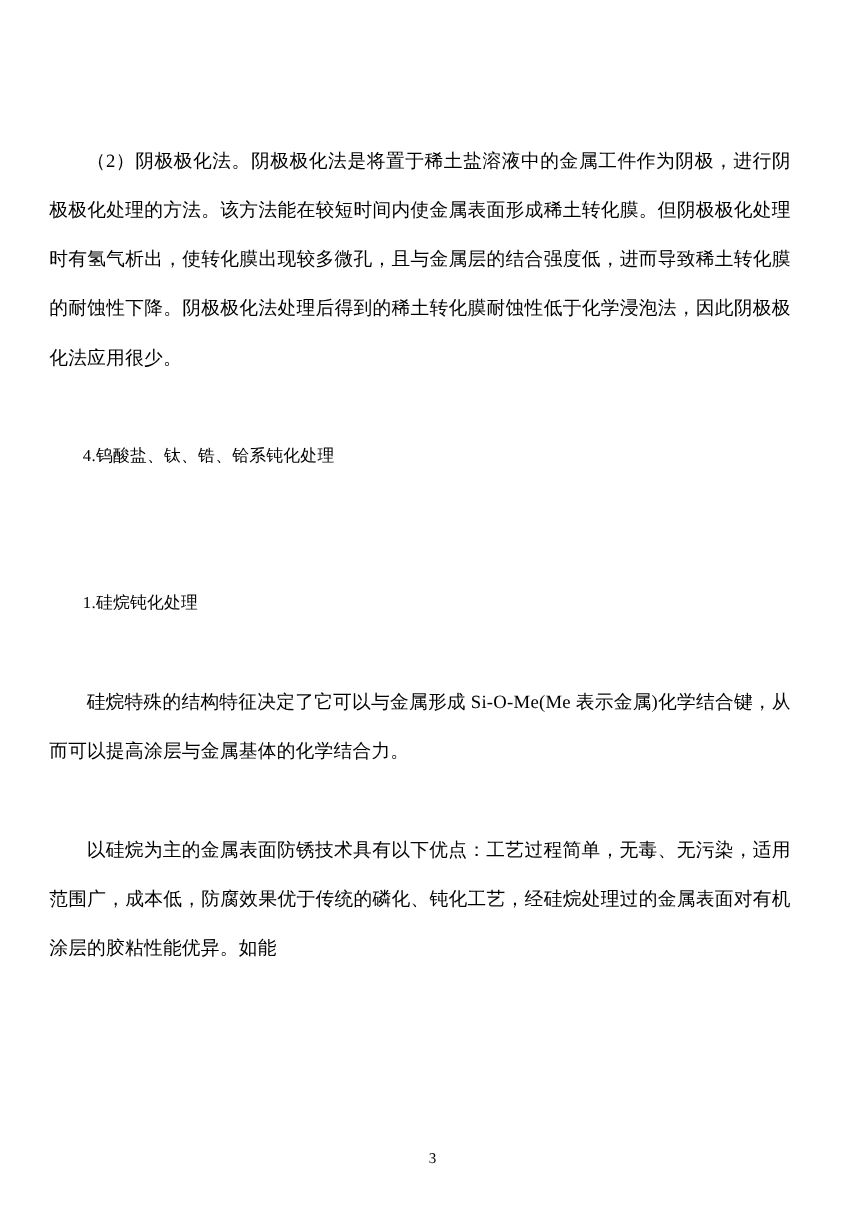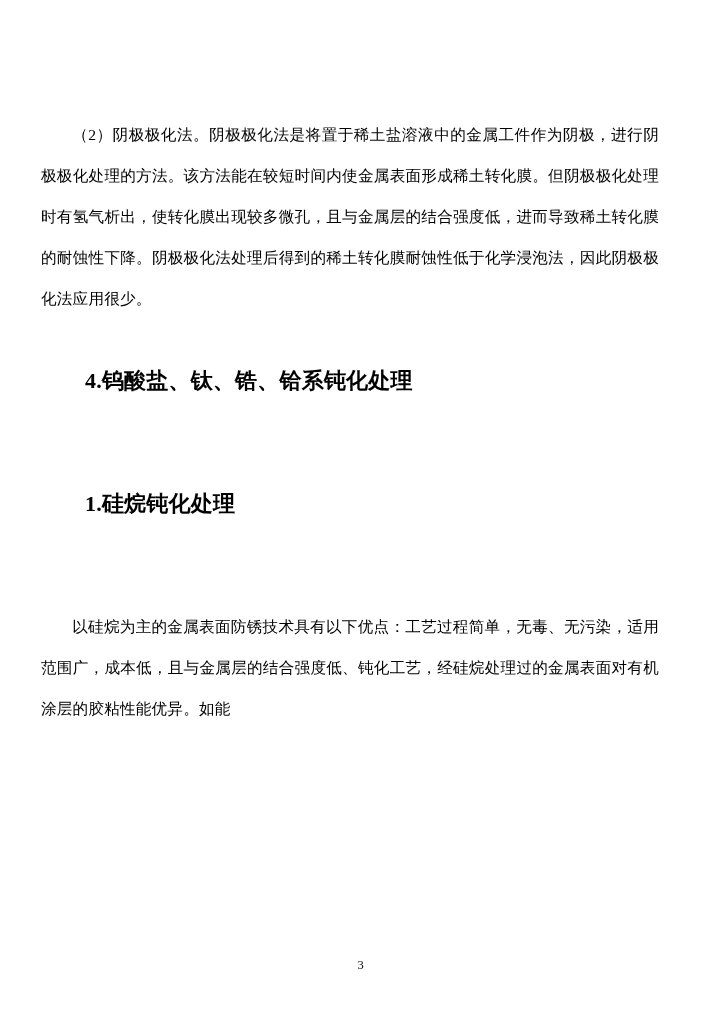--- a/index.html
+++ b/index.html
@@ -35,22 +35,22 @@
     margin: 0;
     text-indent: 2em;
     white-space: normal;
   }
   .spacer {
     height: 41px;
   }
   .heading {
     margin: 0;
     text-indent: 2em;
-    font-size: 22px;
-    font-weight: bold;
+    font-size: 14px;
+    font-weight: normal;
     line-height: 41px;
   }
   .page-number {
     position: absolute;
     left: 0;
     right: 0;
     top: 930px;
     text-align: center;
     font-size: 12.5px;
     font-family: "Liberation Serif", "DejaVu Serif", serif;
@@ -71,21 +71,22 @@
 
     <div class="spacer"></div>
 
 
     <div class="spacer"></div>
 
     <p class="heading">1.硅烷钝化处理</p>
 
     <div class="spacer"></div>
 
+    <p class="para">硅烷特殊的结构特征决定了它可以与金属形成 Si-O-Me(Me 表示金属)化学结合键，从而可以提高涂层与金属基体的化学结合力。</p>
 
     <div class="spacer"></div>
 
-    <p class="para">以硅烷为主的金属表面防锈技术具有以下优点：工艺过程简单，无毒、无污染，适用范围广，成本低，且与金属层的结合强度低、钝化工艺，经硅烷处理过的金属表面对有机涂层的胶粘性能优异。如能</p>
+    <p class="para">以硅烷为主的金属表面防锈技术具有以下优点：工艺过程简单，无毒、无污染，适用范围广，成本低，防腐效果优于传统的磷化、钝化工艺，经硅烷处理过的金属表面对有机涂层的胶粘性能优异。如能</p>
 
   </div>
 
   <div class="page-number">3</div>
 </div>
 
 </body></html>

